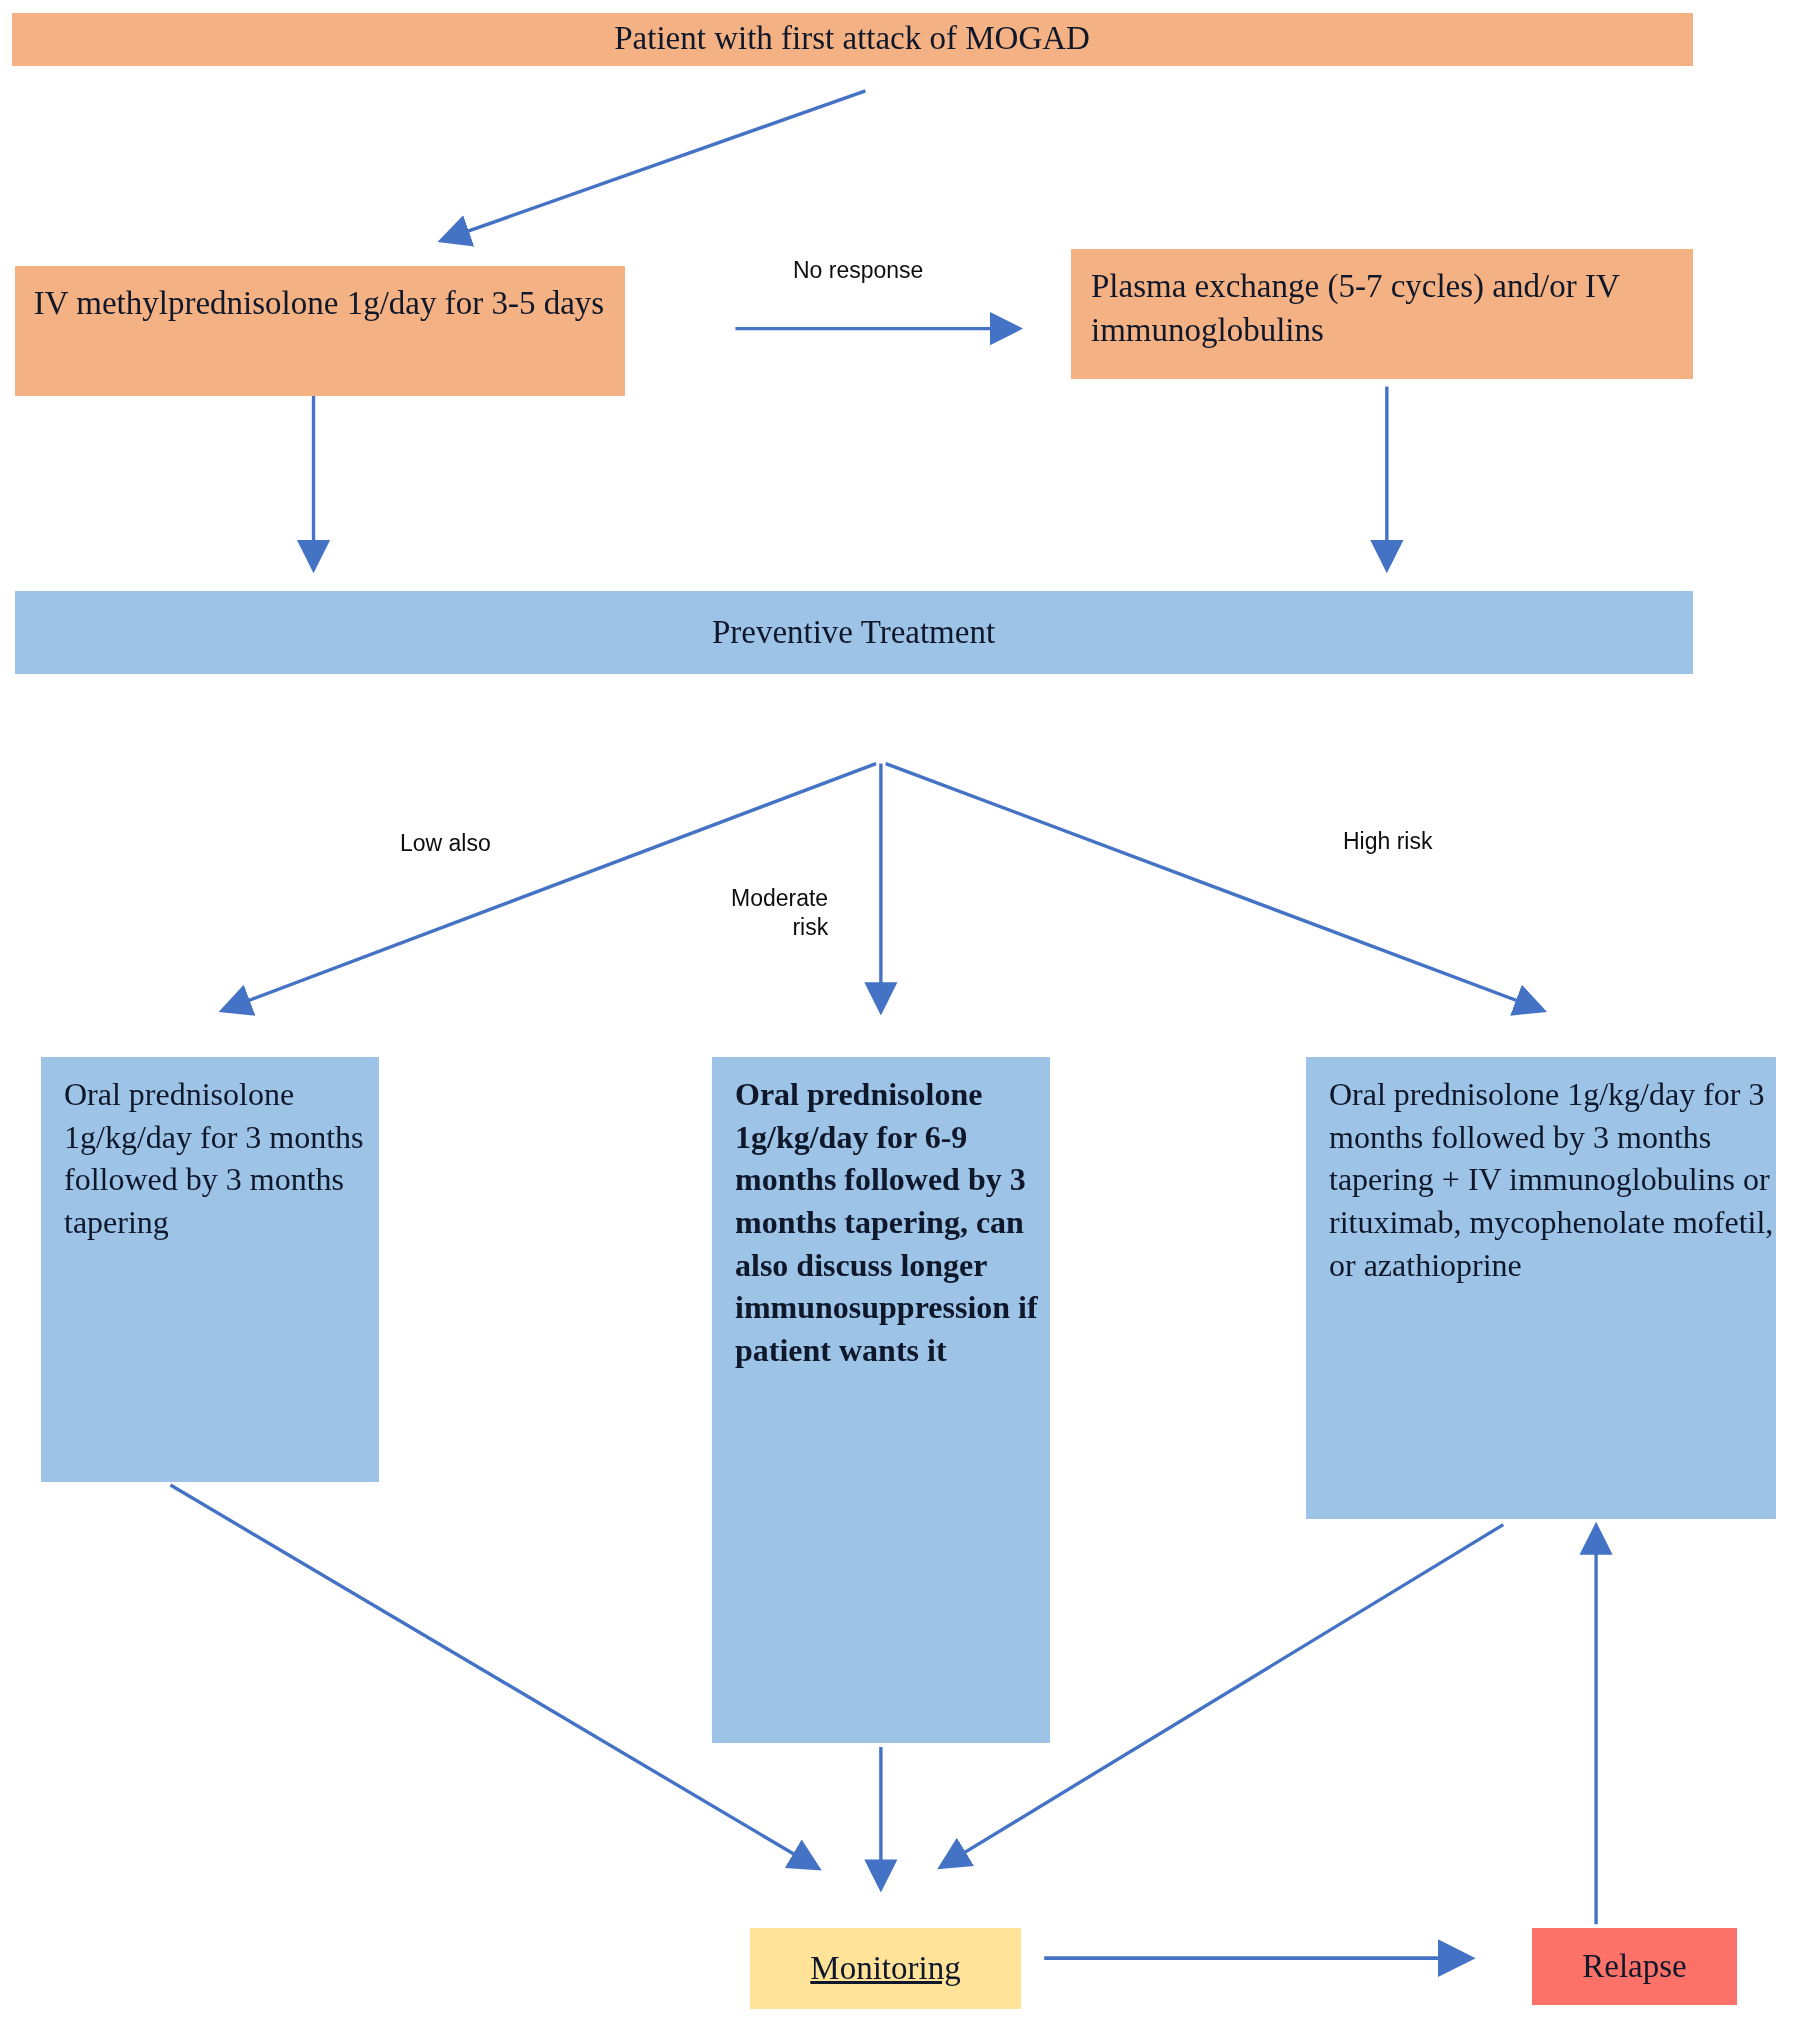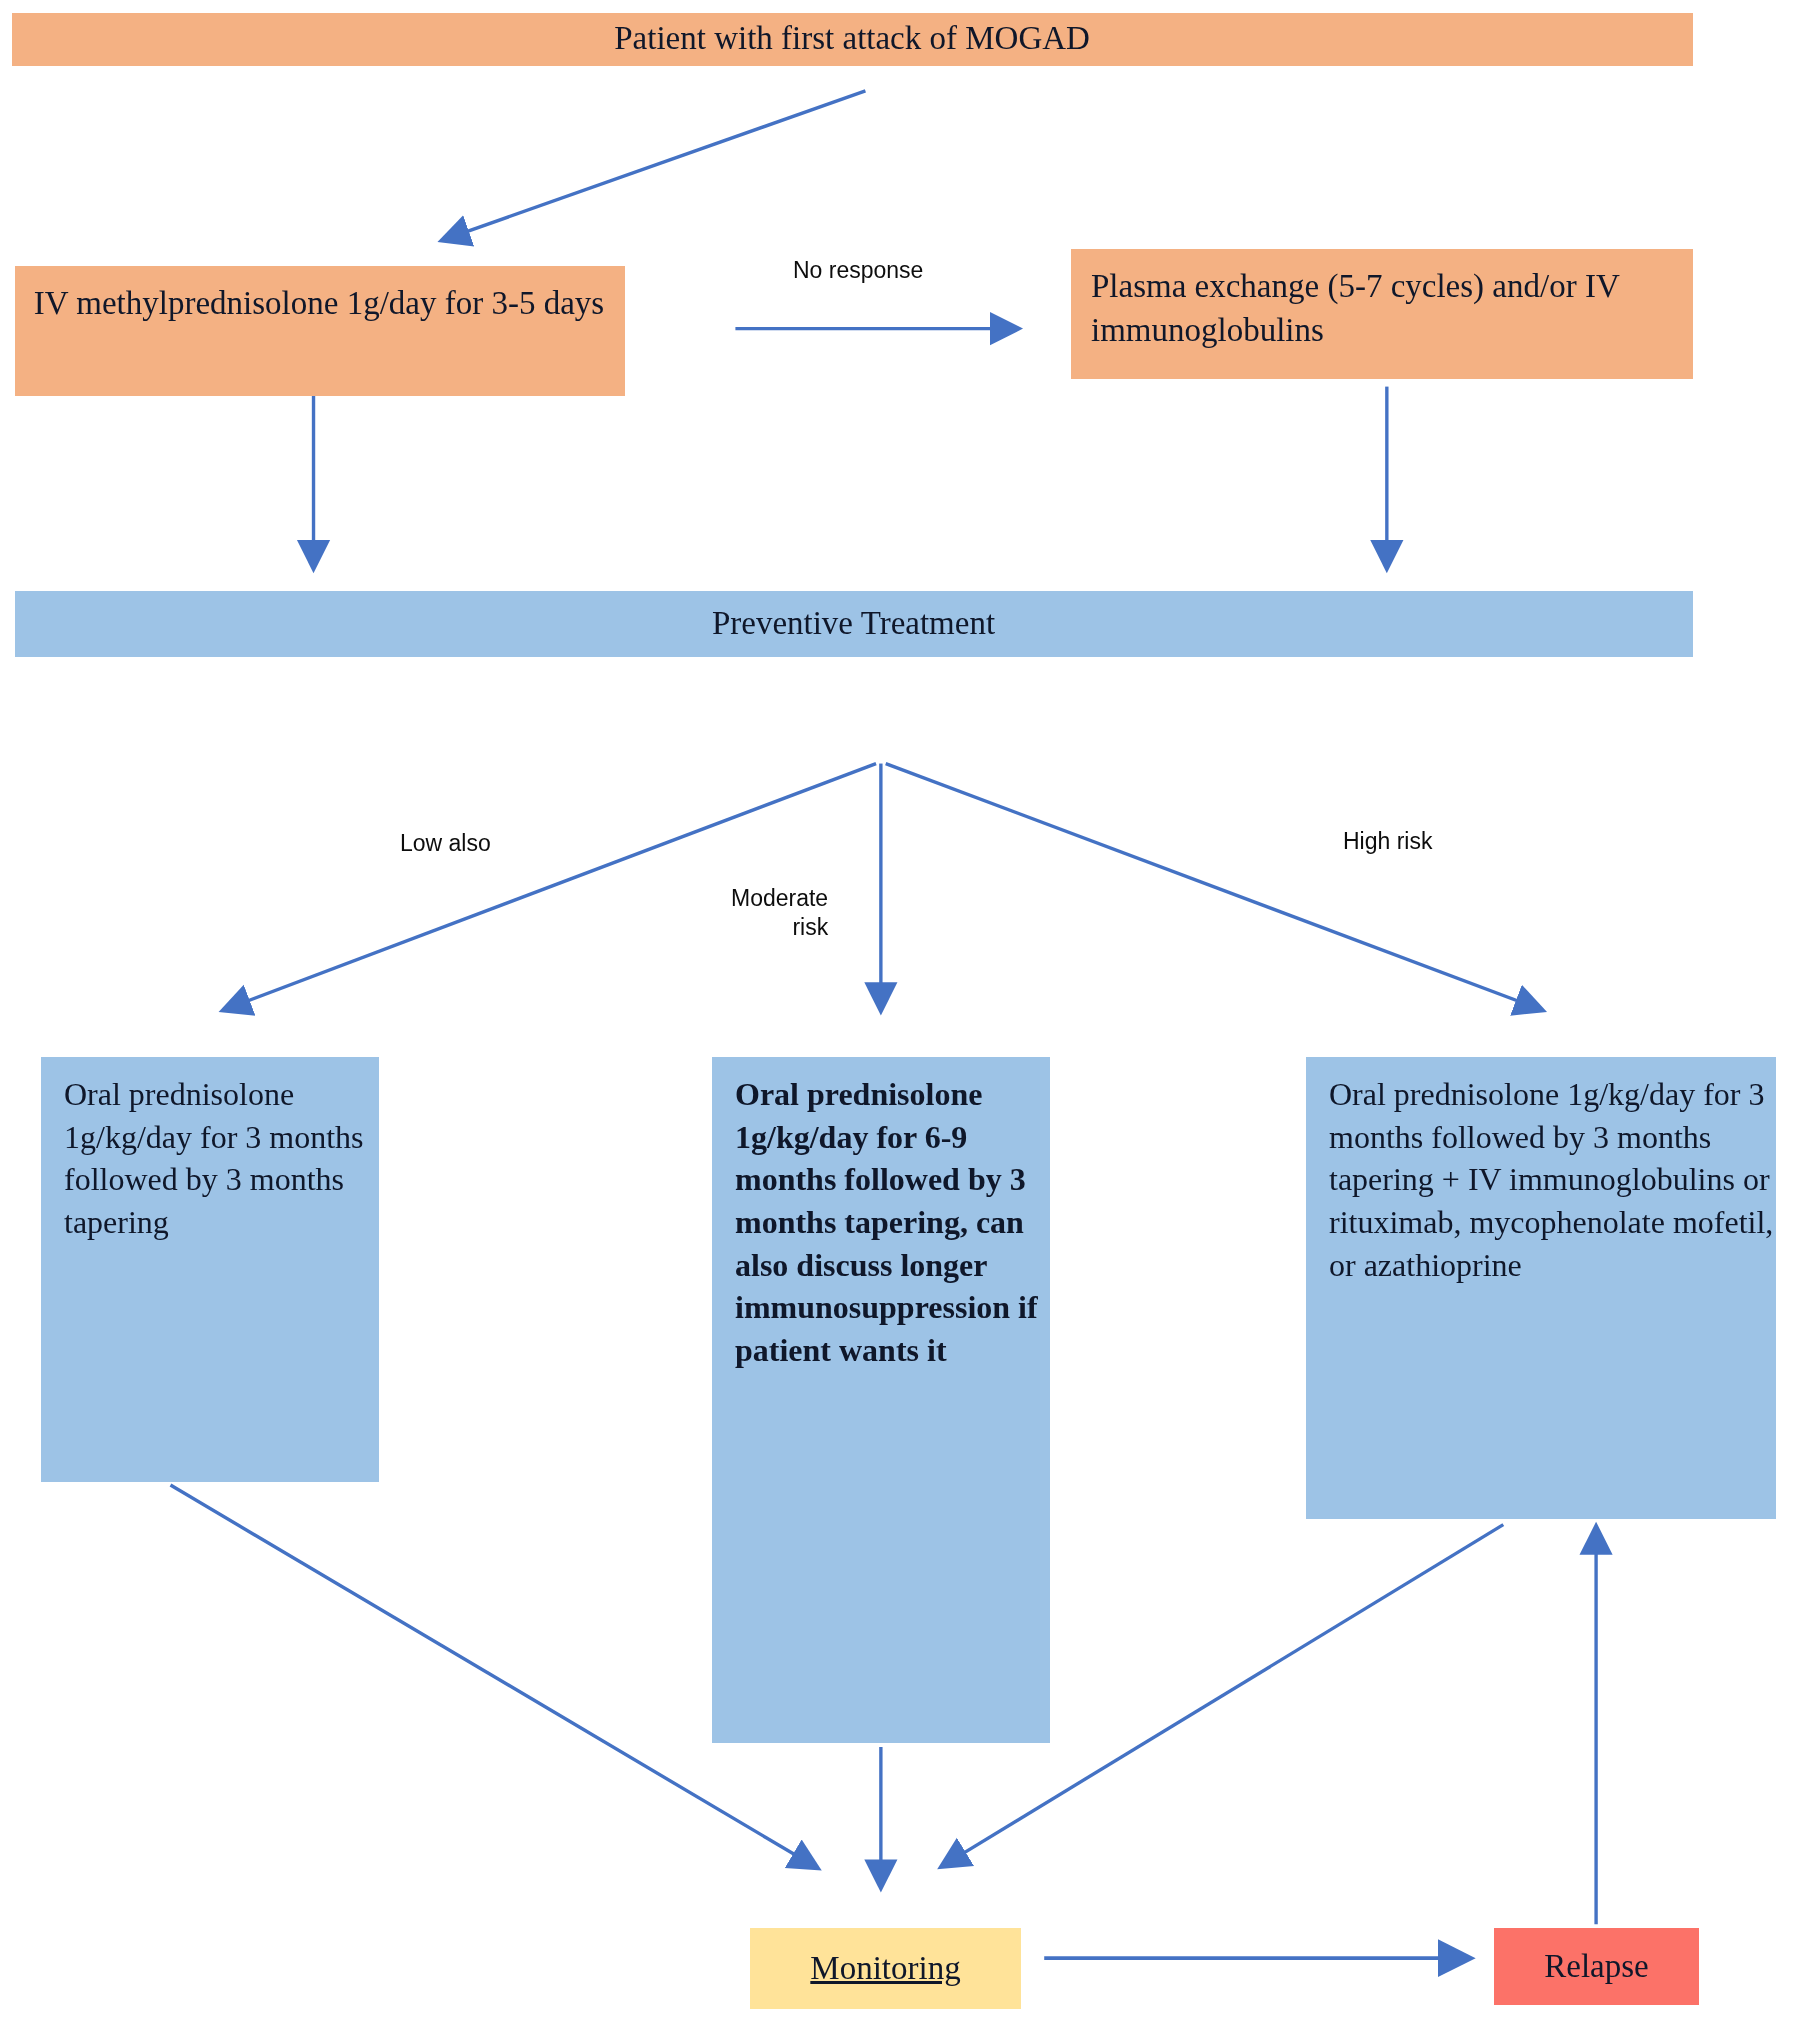--- a/index.html
+++ b/index.html
@@ -57,21 +57,21 @@
     left: 14.5px; top: 266px; width: 610px; height: 130px;
     font-size: 33px;
     padding: 16.4px 19.3px;
   }
   #node-plex {
     left: 1071px; top: 249px; width: 622px; height: 130px;
     font-size: 33px;
     padding: 16.4px 20px;
   }
   #node-preventive {
-    left: 14.5px; top: 591px; width: 1678px; height: 66px;
+    left: 14.5px; top: 591px; width: 1678px; height: 83px;
     font-size: 33px;
   }
   #node-low {
     left: 41px; top: 1057px; width: 338px; height: 425px;
     font-size: 32px;
     padding: 16.4px 0 0 23px;
   }
   #node-moderate {
     left: 712px; top: 1057px; width: 338px; height: 686px;
     font-size: 32px;
@@ -81,21 +81,21 @@
     left: 1306px; top: 1057px; width: 470px; height: 462px;
     font-size: 32px;
     padding: 16.4px 0 0 23px;
   }
   #node-monitoring {
     left: 750px; top: 1928px; width: 271px; height: 81px;
     font-size: 33px;
     text-decoration: underline;
   }
   #node-relapse {
-    left: 1494px; top: 1928px; width: 205px; height: 77px;
+    left: 1532px; top: 1928px; width: 205px; height: 77px;
     font-size: 33px;
   }
 
   
   #label-no-response { left: 793px; top: 256px; font-size: 23px; }
   #label-low-risk    { left: 400px;  top: 829px; font-size: 23px; }
   #label-moderate-risk { left: 731px; top: 884px; font-size: 23px; }
   #label-high-risk   { left: 1343px; top: 827px; font-size: 23px; }
 </style>
 </head>

